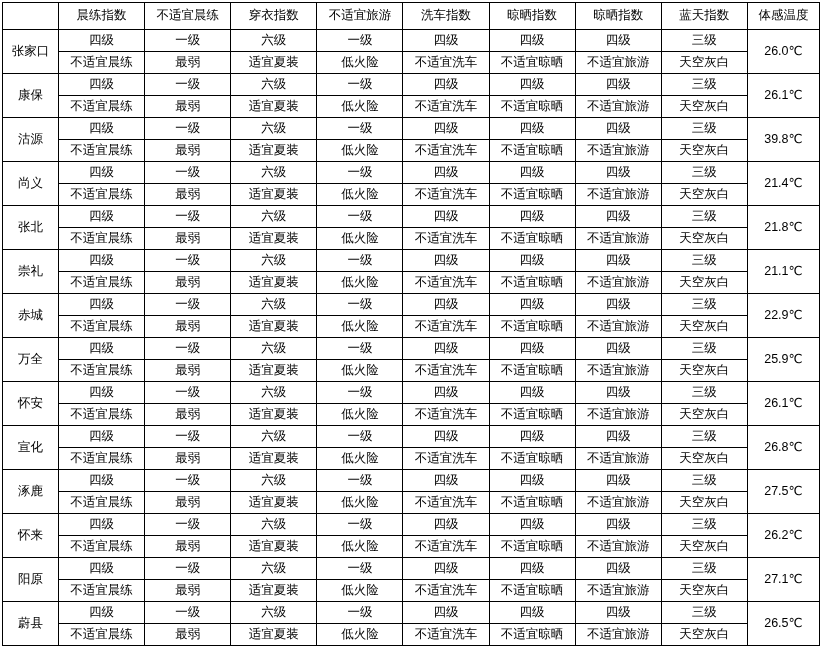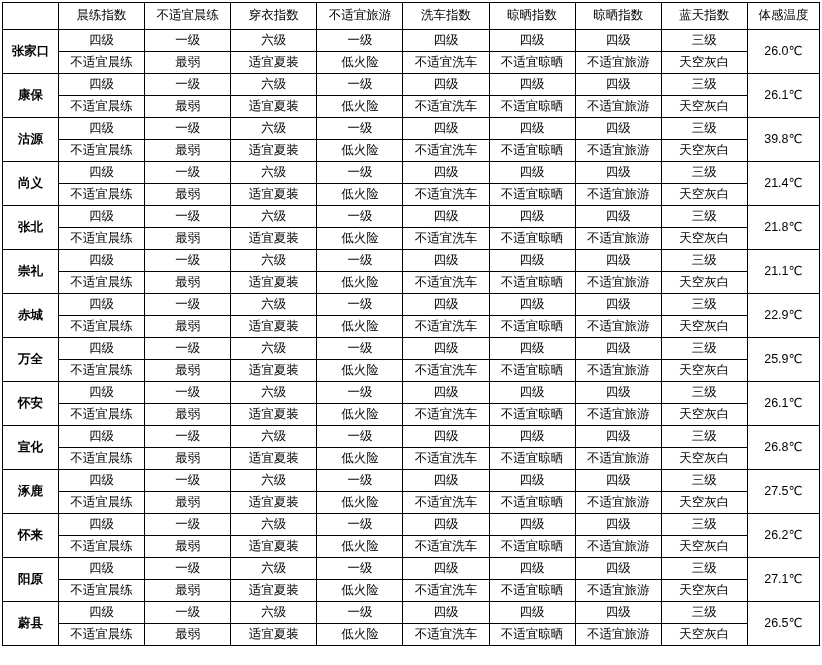--- a/index.html
+++ b/index.html
@@ -30,21 +30,21 @@
   }
   thead th {
     font-weight: normal;
     height: 26px;
     font-size: 13px;
   }
   .col-city { width: 56px; }
   .col-idx  { width: 86px; }
   .col-temp { width: 72px; }
   td.city {
-    font-weight: bold;
+    font-weight: normal;
     font-size: 13.5px;
   }
   td.val {
     height: 21px;
   }
   td.temp {
     font-weight: normal;
     font-size: 13.5px;
   }
   tr.row-a td.val { border-bottom: 1px solid #000000; }

